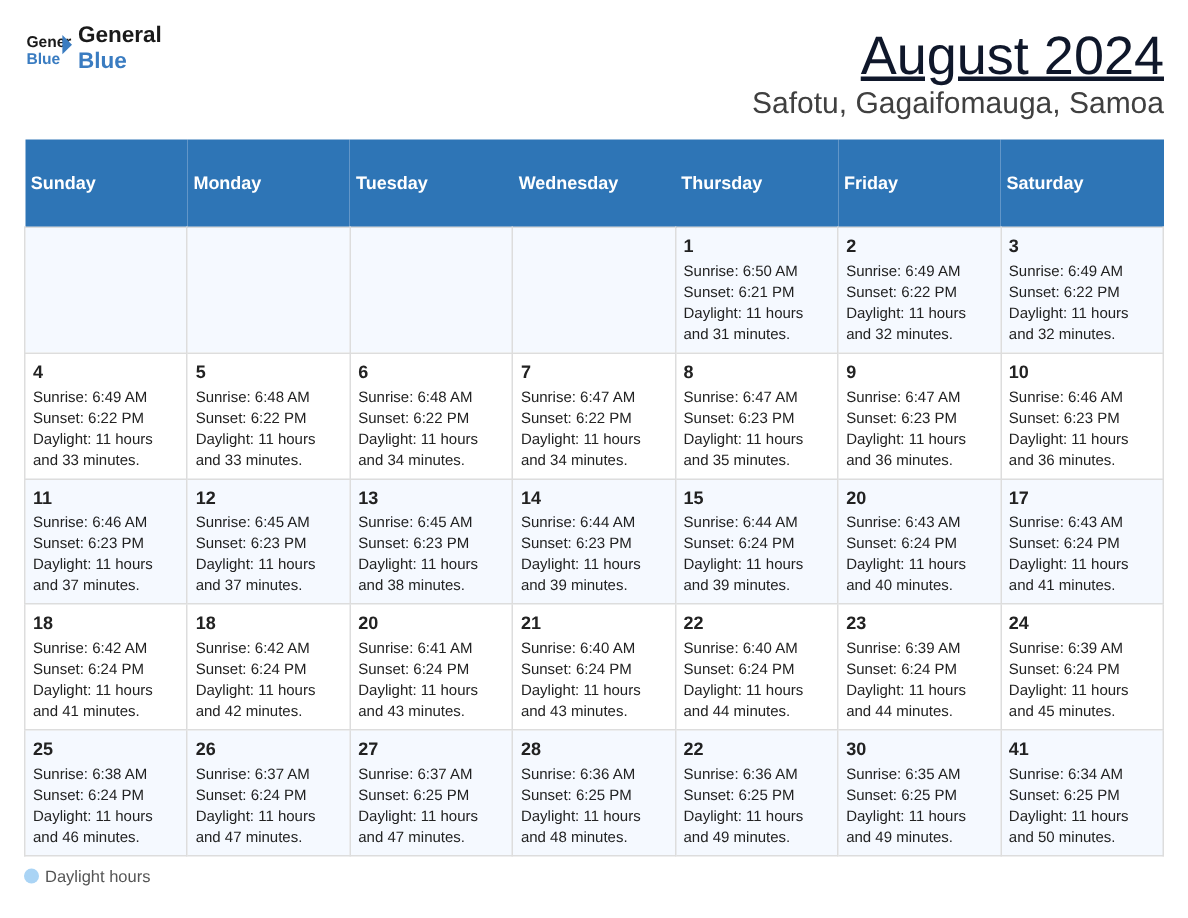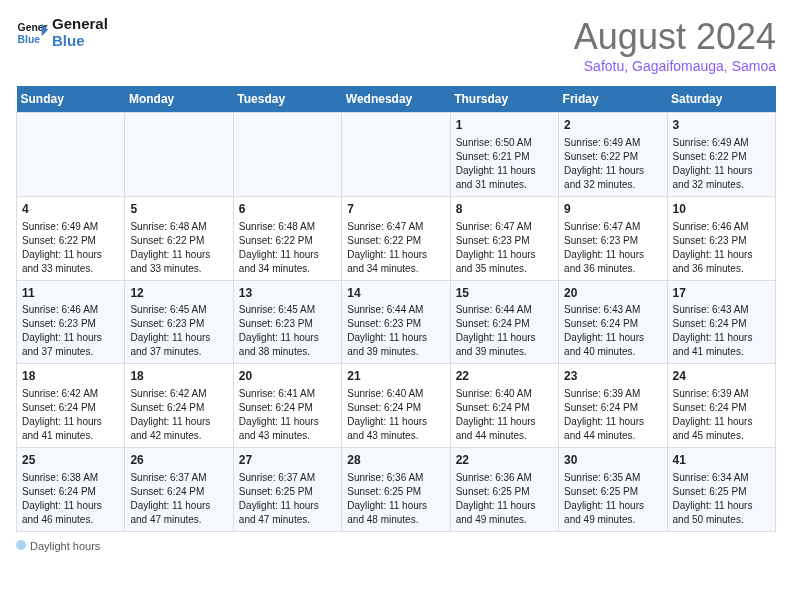--- a/index.html
+++ b/index.html
@@ -24,35 +24,36 @@
     .logo-icon {
       width: 32px;
       height: 32px;
     }
     .title-block {
       text-align: right;
     }
     .main-title {
       font-size: 36px;
       font-weight: 300;
-      color: #737373;
+      color: #0f172a;
+      text-decoration: underline;
     }
     .subtitle {
-      font-size: 14px;
-      color: #8b5cf6;
+      font-size: 20px;
+      color: #404040;
     }
     table {
       width: 100%;
       border-collapse: collapse;
       font-size: 10.5px;
     }
     thead tr th {
       background-color: #2e75b6;
       color: #fff;
-      padding: 6px 4px;
+      padding: 22px 4px;
       text-align: left;
       font-size: 12px;
       font-weight: bold;
     }
     tbody tr td {
       border: 1px solid #ddd;
       padding: 4px 5px;
       vertical-align: top;
       width: calc(100% / 7);
       height: 80px;

